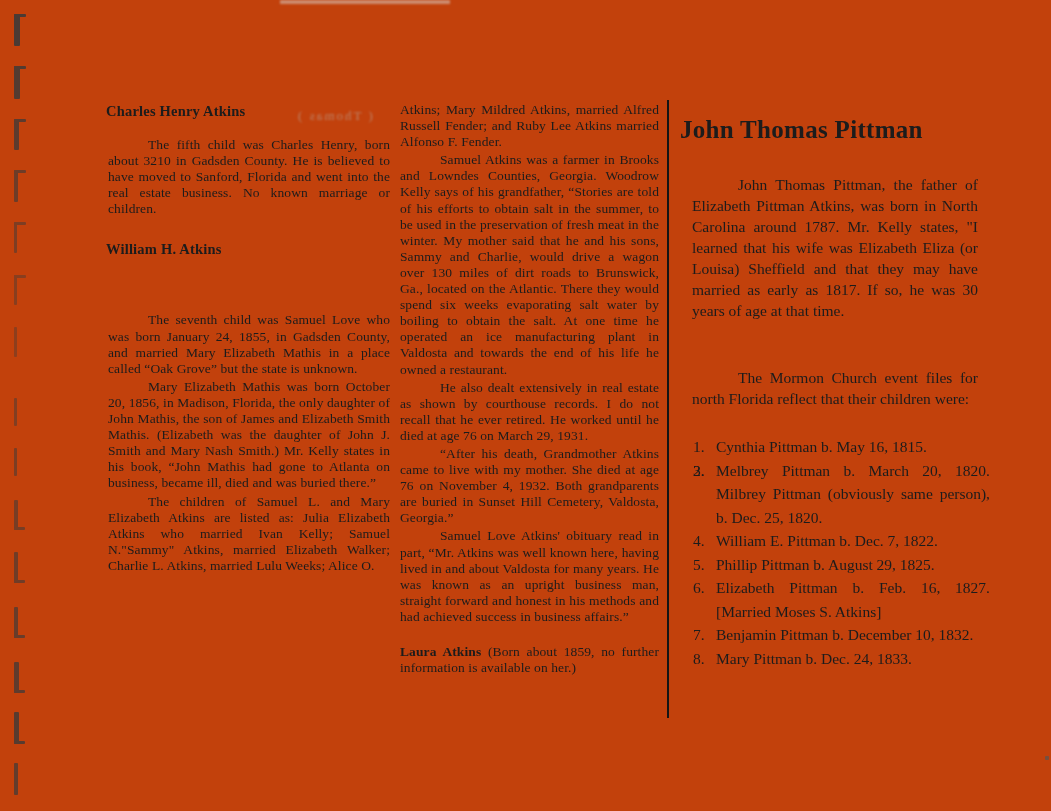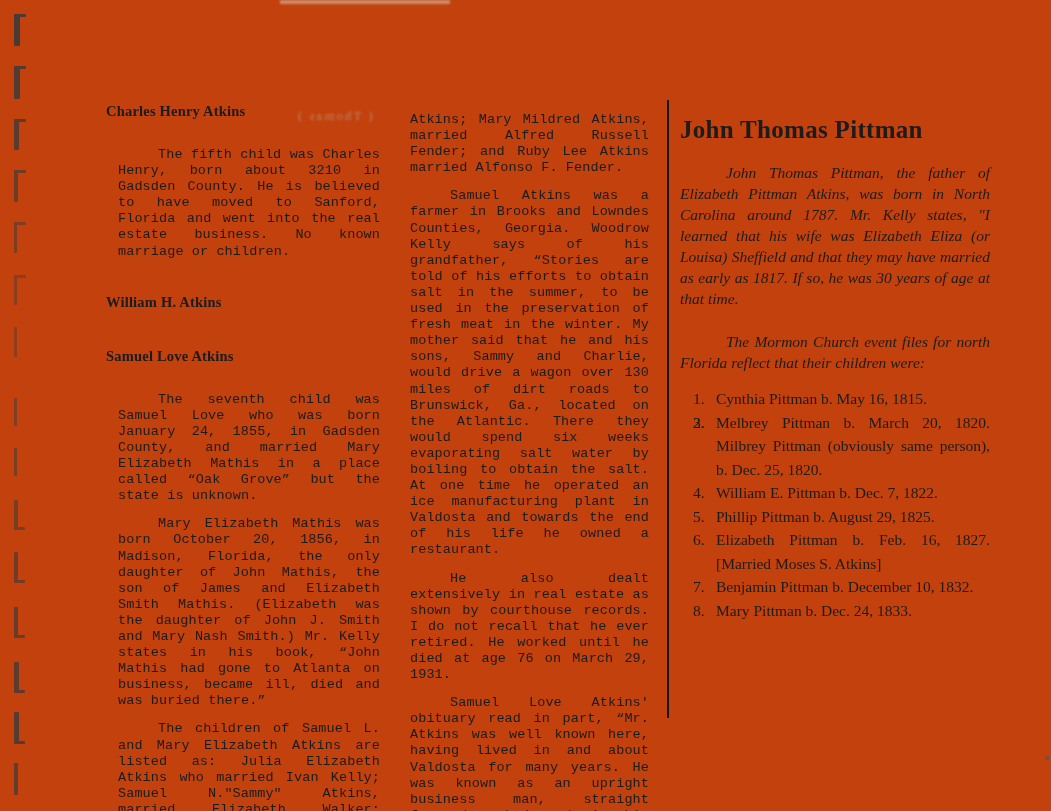--- a/index.html
+++ b/index.html
@@ -22,30 +22,30 @@
     font-size:13px;letter-spacing:2px;transform:scaleX(-1);
     opacity:.55;user-select:none;
   }
   
   .col{position:absolute;text-align:justify;}
   .col12{font-size:13.5px;line-height:16.1px;letter-spacing:.1px;}
   .col12 h3{
     font-size:14.5px;line-height:17px;margin:0;
     font-weight:bold;text-align:left;letter-spacing:.2px;
   }
-  .col12 p{margin:12px;text-indent:40px;font-family:Liberation Mono, monospace;}
+  .col12 p{margin:2px;text-indent:40px;}
   .col12 p.noindent{text-indent:0;}
   .gap-s{height:15px;}
   .gap-m{height:22px;}
   .col3{font-size:15.5px;line-height:21px;}
   .col3 .title{
     font-size:25px;font-weight:bold;text-align:left;
     margin:0 0 0 0;letter-spacing:.3px;line-height:30px;
   }
-  .col3 p{margin:0;text-indent:46px;font-style:italic;}
+  .col3 p{margin:12px;text-indent:46px;}
   .plist{list-style:none;margin:0;padding:0;}
   .plist .li{position:relative;padding-left:36px;line-height:23.5px;text-align:justify;}
   .plist .num{position:absolute;left:13px;top:0;}
   .vdivider{
     position:absolute;left:667px;top:100px;width:2px;height:618px;
     background:#151515;
   }
   [data-interactable]{cursor:default;}
 </style>
 </head>
@@ -117,31 +117,31 @@
   <div class="artifact" style="left:1045px;top:756px;width:4px;height:4px;background:#555;opacity:.7;border-radius:1px;" data-interactable="false"></div>
 
   <div class="col col12" style="left:106px;top:103px;width:286px;" data-interactable="false">
     <h3 data-interactable="false">Charles Henry Atkins</h3>
     <div class="gap-s"></div>
     <p data-interactable="false">The fifth child was Charles Henry, born about 3210 in Gadsden County.  He is believed to have moved to Sanford, Florida and went into the real estate business.  No known marriage or children.</p>
     <div class="gap-m"></div>
     <h3 data-interactable="false">William H. Atkins</h3>
     <div class="gap-s"></div>
     <div class="gap-m"></div>
-    <h3 data-interactable="false">Samuel Love Atkins</h3>
     <div class="gap-s"></div>
     <p data-interactable="false">The seventh child was Samuel Love who was born January 24, 1855, in Gadsden County, and married Mary Elizabeth Mathis in a place called “Oak Grove” but the state is unknown.</p>
     <p data-interactable="false">Mary Elizabeth Mathis was born October 20, 1856, in Madison, Florida, the only daughter of John Mathis, the son of James and Elizabeth Smith Mathis. (Elizabeth was the daughter of John J. Smith and Mary Nash Smith.)  Mr. Kelly states in his book, “John Mathis had gone to Atlanta on business, became ill, died and was buried there.”</p>
     <p data-interactable="false">The children of Samuel L. and Mary Elizabeth Atkins are listed as: Julia Elizabeth Atkins who married Ivan Kelly;  Samuel N."Sammy"  Atkins, married Elizabeth Walker;  Charlie L. Atkins, married Lulu Weeks; Alice O.</p>
   </div>
 
   <div class="col col12" style="left:398px;top:100px;width:263px;" data-interactable="false">
     <p class="noindent" data-interactable="false">Atkins;  Mary Mildred Atkins, married Alfred Russell Fender;  and Ruby Lee Atkins married Alfonso F. Fender.</p>
     <p data-interactable="false">Samuel Atkins was a farmer in Brooks and Lowndes Counties, Georgia. Woodrow Kelly says of his grandfather, “Stories are told of his efforts to obtain salt in the summer, to be used in the preservation of fresh meat in the winter. My mother said that he and his sons, Sammy and Charlie, would drive a wagon over 130 miles of dirt roads to Brunswick, Ga., located on the Atlantic. There they would spend six weeks evaporating salt water by boiling to obtain the salt.  At one time he operated an ice manufacturing plant in Valdosta and towards the end of his life he owned a restaurant.</p>
     <p data-interactable="false">He also dealt extensively in real estate as shown by courthouse records.  I do not recall that he ever retired.  He worked until he died at age 76 on March 29, 1931.</p>
+    <p data-interactable="false">“After his death, Grandmother Atkins came to live with my mother.  She died at age 76 on November 4, 1932. Both grandparents are buried in Sunset Hill Cemetery, Valdosta, Georgia.”</p>
     <p data-interactable="false">Samuel Love Atkins' obituary read in part, “Mr. Atkins was well known here, having lived in and about Valdosta for many years. He was known as an upright business man, straight forward and honest in his methods and had achieved success in business affairs.”</p>
     <div class="gap-s"></div>
     <p class="noindent" data-interactable="false"><b data-interactable="false">Laura Atkins</b><span data-interactable="false">  (Born about 1859, no further information is available on her.)</span></p>
   </div>
 
   <div class="vdivider" data-interactable="false"></div>
 
   <div class="col col3" style="left:680px;top:115px;width:310px;" data-interactable="false">
     <div class="title" data-interactable="false">John Thomas Pittman</div>
     <div style="height:17px;"></div>

